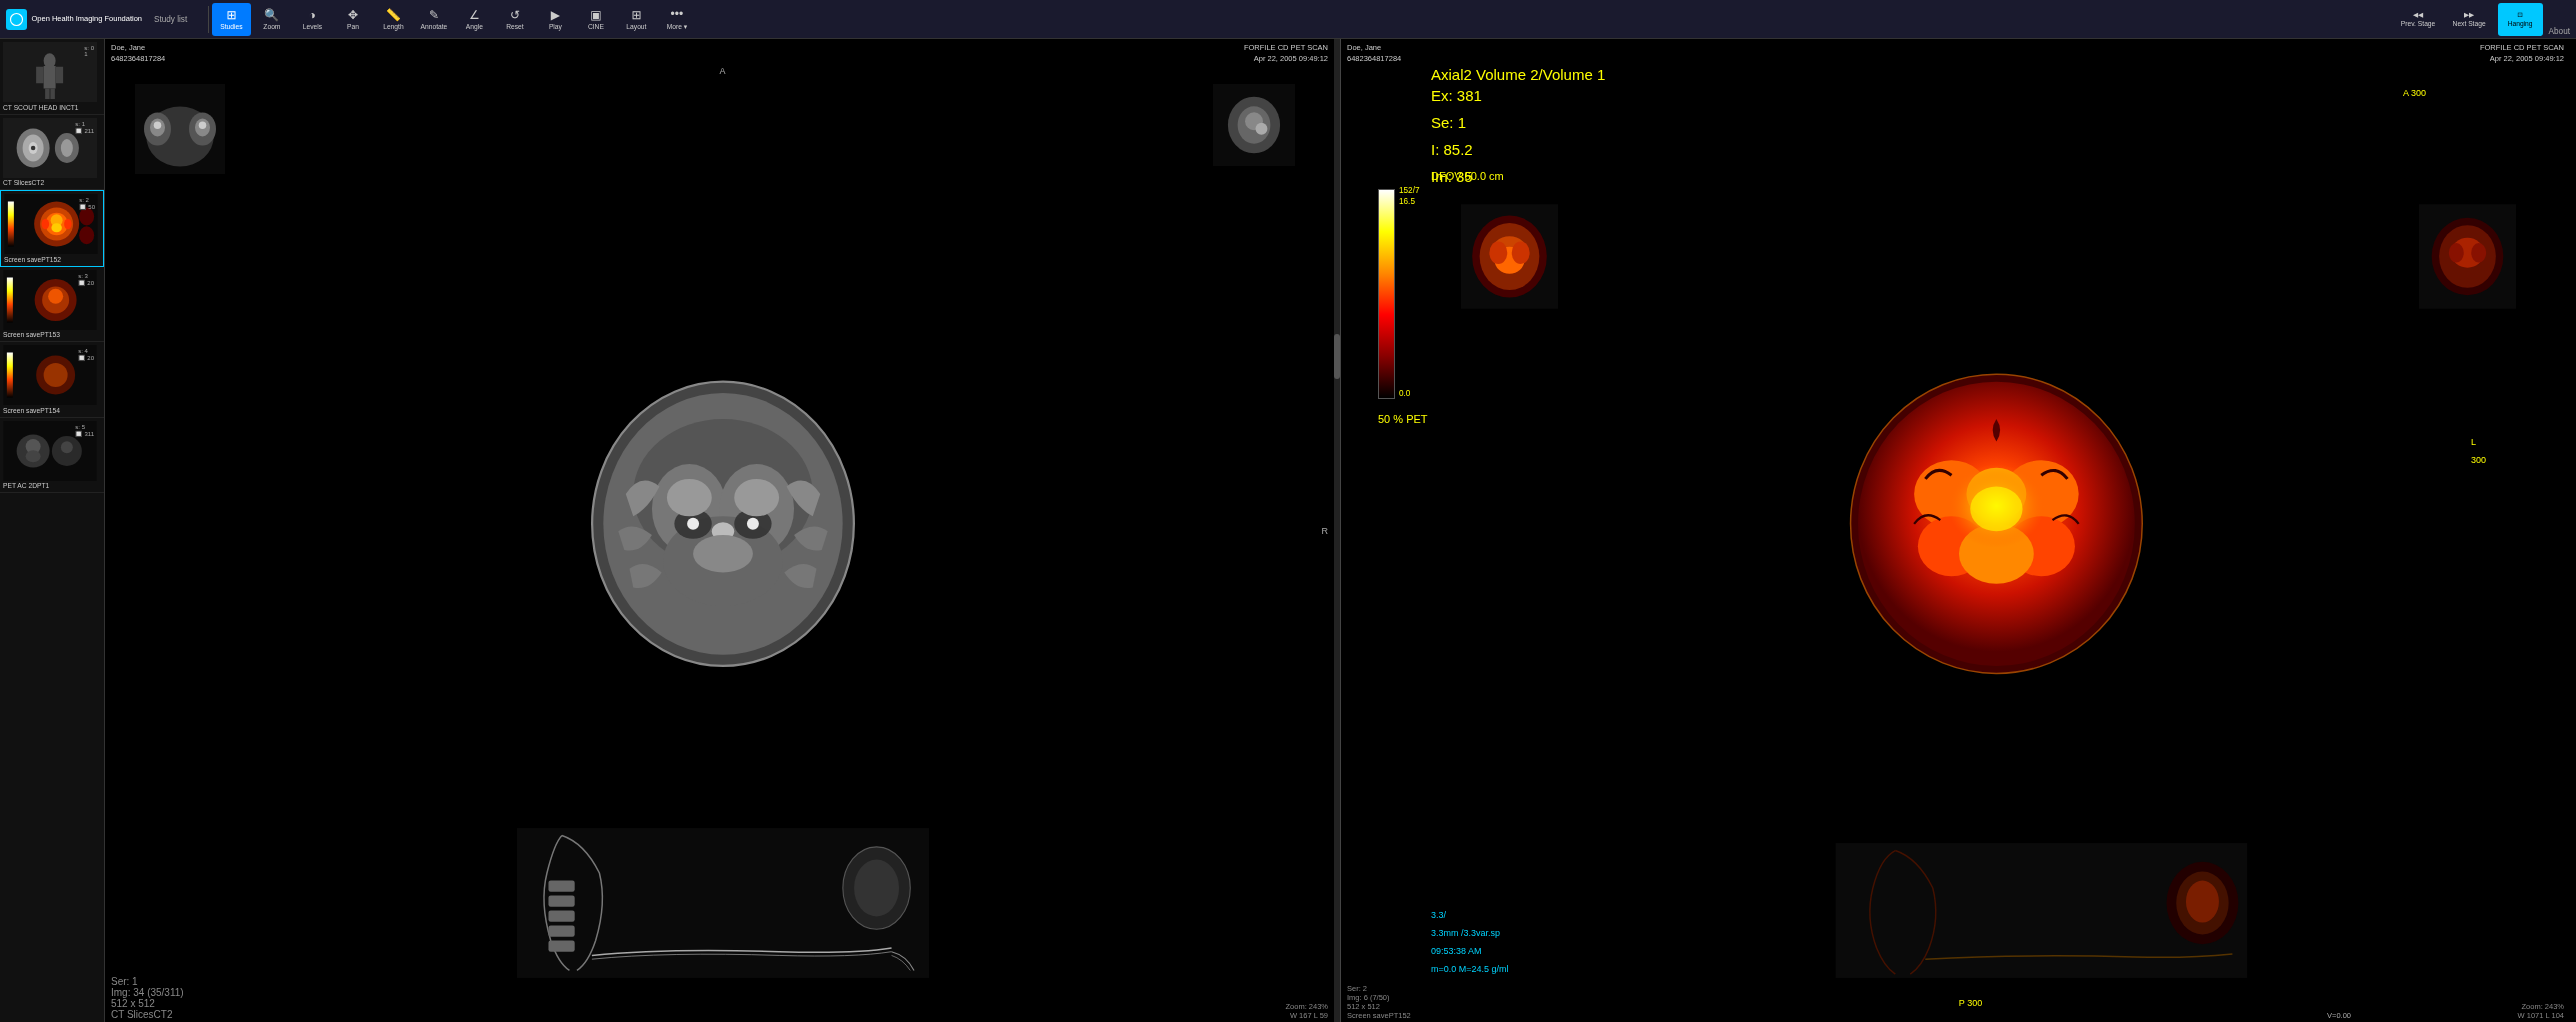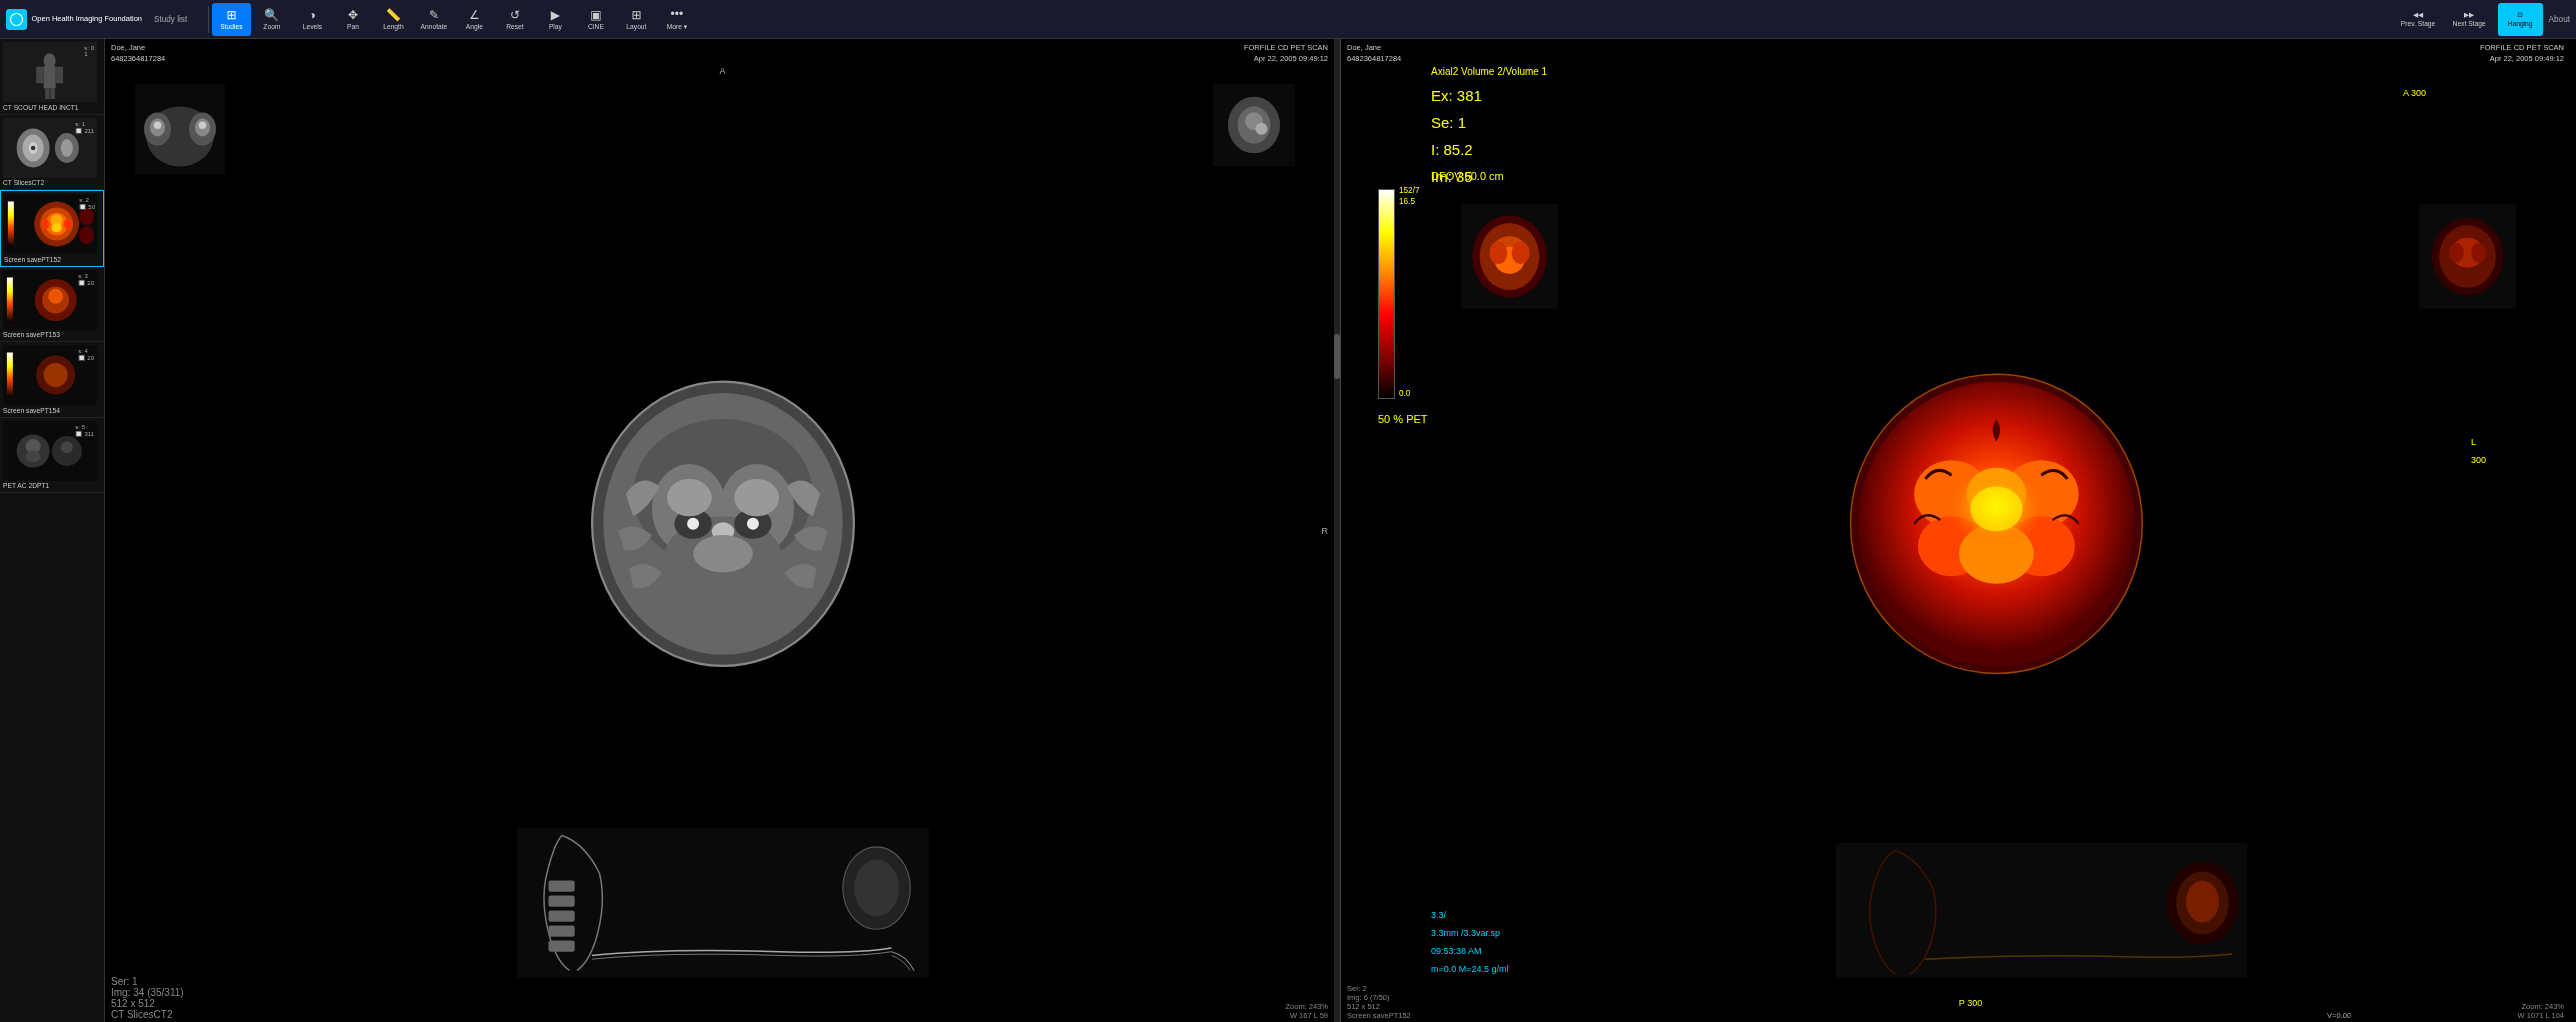--- a/index.html
+++ b/index.html
@@ -84,21 +84,21 @@
       width: 0.7px;
       height: 27px;
       background: #444;
       margin: 0 3px;
     }
 
     
     #topbar-right {
       margin-left: auto;
       display: flex;
-      align-items: center;
+      align-items: flex-end;
       gap: 6px;
     }
     .topbar-right-btn {
       display: flex;
       flex-direction: column;
       align-items: center;
       justify-content: center;
       min-width: 45px;
       height: 33px;
       background: transparent;
@@ -556,21 +556,21 @@
       <div style="position:absolute;top:3px;left:6px;font-size:7.5px;color:#ccc;z-index:10;line-height:1.5;">
         <div>Doe, Jane</div>
         <div>6482364817284</div>
       </div>
 
       <div style="position:absolute;top:3px;right:12px;font-size:7.5px;color:#ccc;z-index:10;text-align:right;line-height:1.5;">
         <div>FORFILE CD PET SCAN</div>
         <div>Apr 22, 2005 09:49:12</div>
       </div>
 
-      <div style="position:absolute;top:27px;left:90px;font-size:10px;color:#ffff00;z-index:10;">Axial2 Volume 2/Volume 1</div>
+      <div style="position:absolute;top:27px;left:90px;font-size:15px;color:#ffff00;z-index:10;">Axial2 Volume 2/Volume 1</div>
 
       <div id="right-overlay-info" style="position:absolute;top:43px;left:90px;font-size:15px;color:#ffff00;z-index:10;line-height:1.8;">
         <div>Ex: 381</div>
         <div>Se: 1</div>
         <div>I: 85.2</div>
         <div>Im: 35</div>
       </div>
 
       <div style="position:absolute;top:49px;right:150px;font-size:9px;color:#ffff00;z-index:10;">A 300</div>
 

